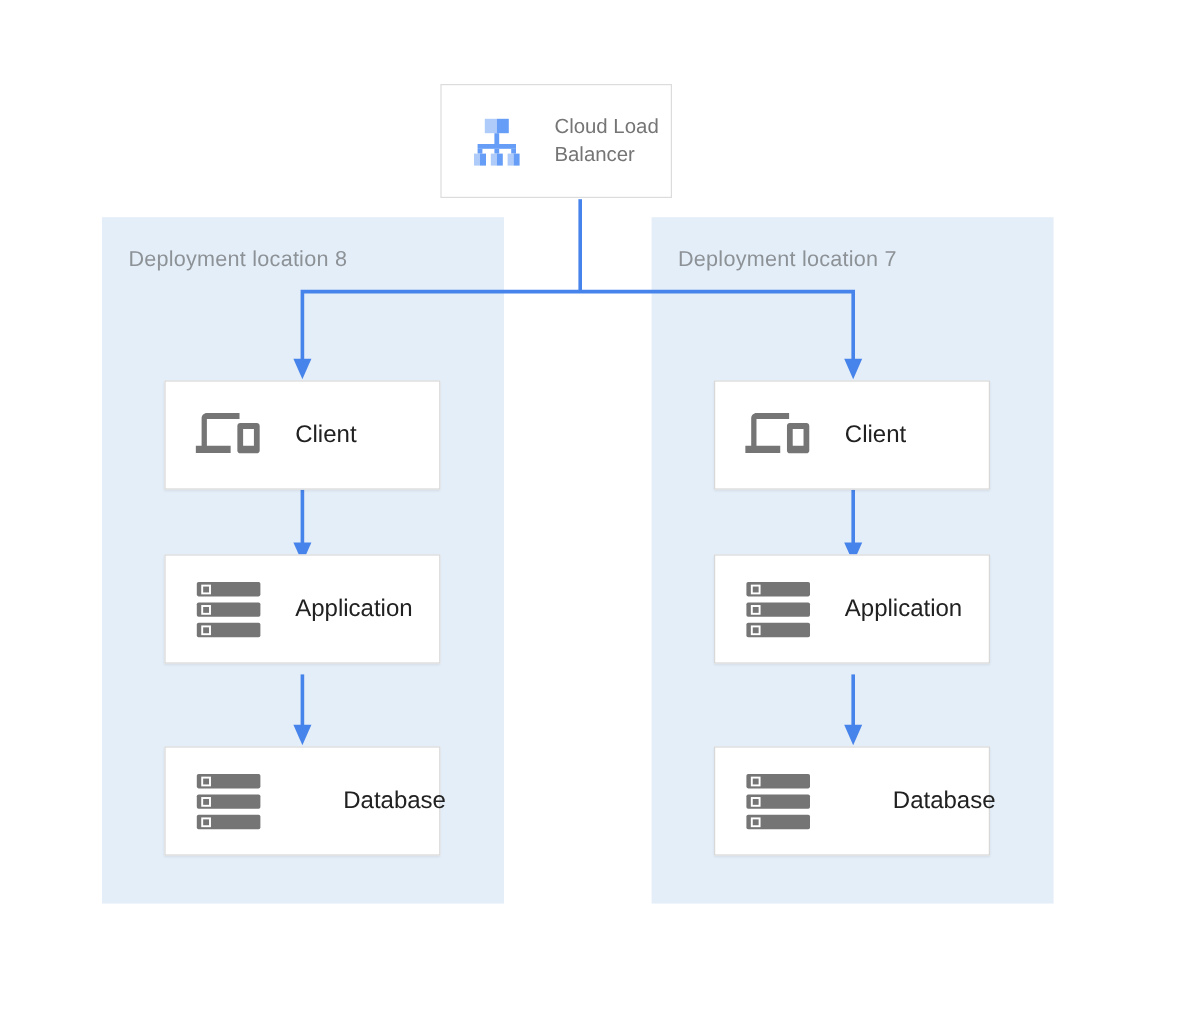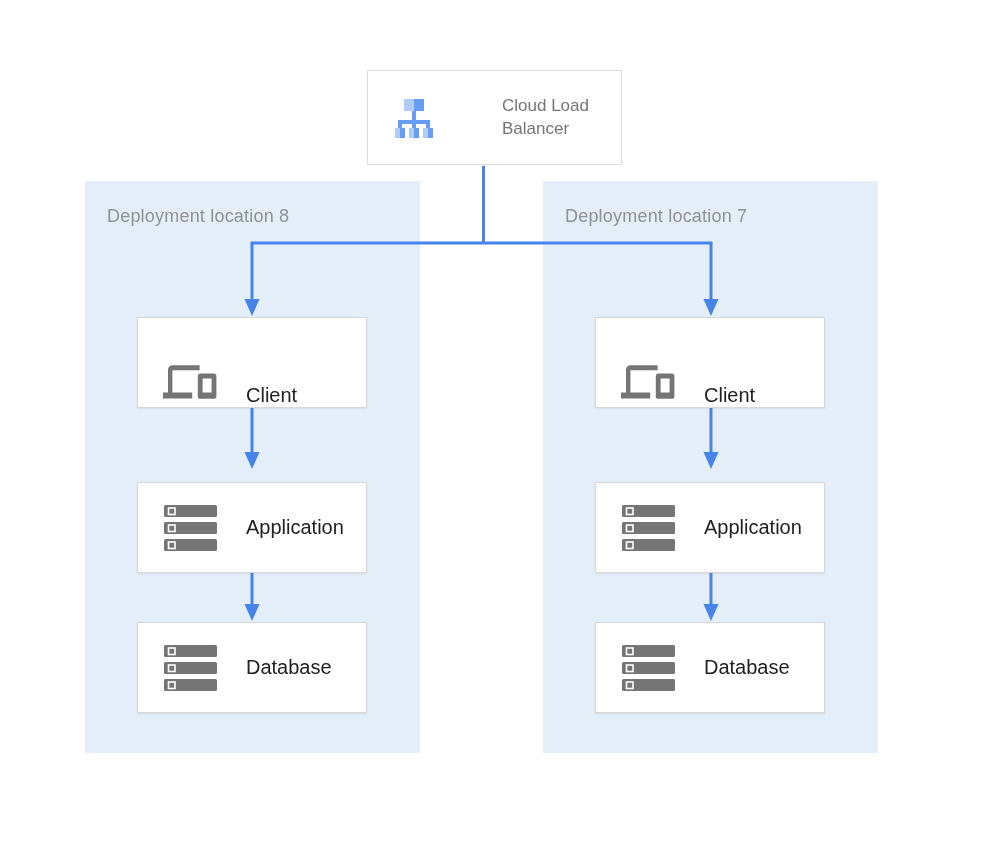--- a/index.html
+++ b/index.html
@@ -4,34 +4,34 @@
 <style>
   html,body{margin:0;padding:0;background:#ffffff;}
   body{font-family:"Liberation Sans","DejaVu Sans",sans-serif;}
   .canvas{position:relative;width:996px;height:856px;background:#ffffff;overflow:hidden;}
 
   .panel{position:absolute;top:181px;width:335px;height:572px;background:#e4eef8;}
   .panel.p1{left:85px;}
   .panel.p2{left:543px;}
   .panel-label{position:absolute;top:25px;left:22px;font-size:18px;color:#8d9297;letter-spacing:.2px;}
 
-  .lb-box{position:absolute;left:367px;top:70px;width:255px;height:95px;background:#ffffff;
+  .lb-box{position:absolute;left:367px;top:70px;width:193px;height:95px;background:#ffffff;
           border:1px solid #dcdcdc;display:flex;align-items:center;box-sizing:border-box;
-          padding-left:22px;z-index:2;gap:40px;}
+          padding-left:22px;z-index:2;}
   .lb-text{margin-left:24px;width:104px;font-size:17px;line-height:1.32;color:#757575;}
 
   .node{position:absolute;width:230px;height:91px;background:#ffffff;border:1px solid #d8d8d8;
         box-shadow:0 1px 2px rgba(0,0,0,0.07);display:flex;align-items:center;box-sizing:border-box;
         padding-left:25px;z-index:2;}
   .node .label{margin-left:27px;font-size:20px;color:#212121;}
   .col1{left:137px;}
   .col2{left:595px;}
-  .row-client{top:317px;align-items:flex-end;}
-  .row-app{top:482px;}
-  .row-db{top:622px;}
+  .row-client{top:317px;}
+  .row-app{top:462px;}
+  .row-db{top:622px;gap:40px;}
 
   .edges{position:absolute;left:0;top:0;z-index:1;}
   .icon{flex:0 0 auto;display:block;}
 </style>
 </head>
 <body>
 
 <div class="canvas">
 
   <div class="panel p1">

